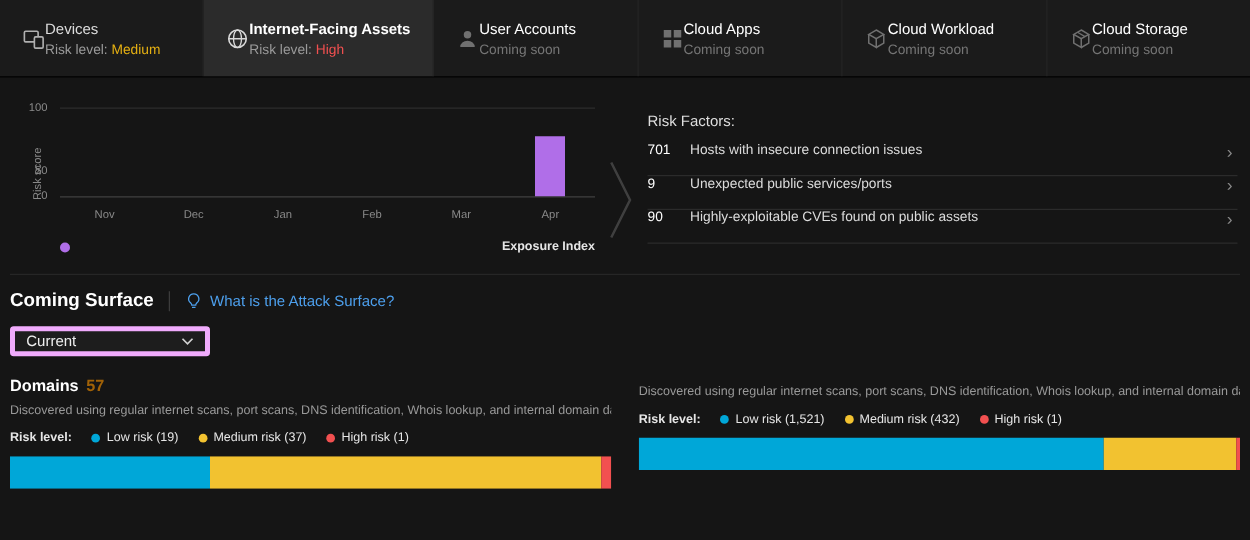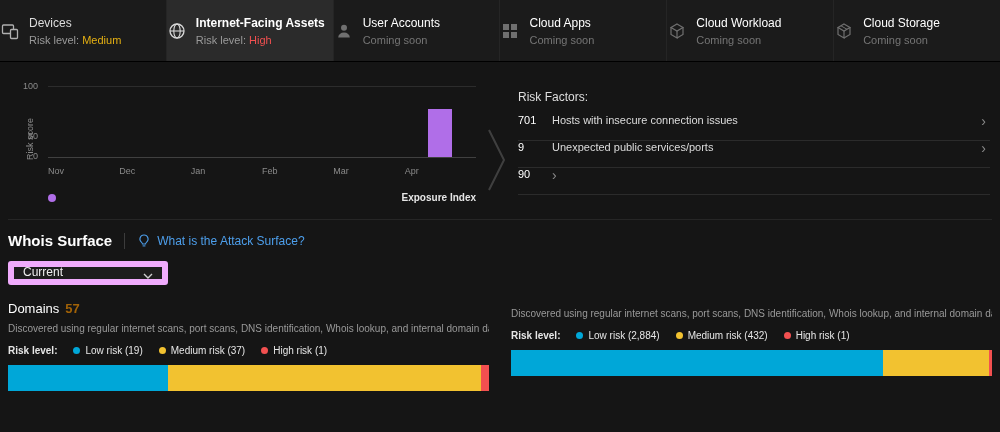--- a/index.html
+++ b/index.html
@@ -4,21 +4,21 @@
 <style>
   *{box-sizing:border-box;margin:0;padding:0}
   html,body{width:1000px;height:432px}
   body{
     background:#151515;color:#e6e6e6;
     font-family:"Liberation Sans",sans-serif;font-size:12px;
     overflow:hidden;
   }
   
   .tabbar{display:flex;height:62px;background:#1b1b1b;border-bottom:1px solid #000}
-  .tab{flex:1;display:flex;align-items:center;gap:10px;padding:0 1px;border-right:1px solid #252525;cursor:pointer}
+  .tab{flex:1;display:flex;align-items:center;gap:0;padding:0 18px;border-right:1px solid #252525;cursor:pointer}
   .tab:last-child{border-right:none}
   .tab.selected{background:#2b2b2b}
   .tab-icon{width:18px;height:18px;flex:0 0 auto;display:flex;align-items:center;justify-content:center}
   .tab-label{font-size:12px;color:#dcdcdc;margin-bottom:4px;white-space:nowrap}
   .tab.selected .tab-label{color:#fff;font-weight:700}
   .tab.muted .tab-label{color:#ffffff}
   .tab-sub{font-size:11px;color:#9a9a9a;white-space:nowrap}
   .tab-sub .risk-medium{color:#e5b012}
   .tab-sub .risk-high{color:#f25050}
   .tab.muted .tab-sub{color:#757575}
@@ -28,44 +28,44 @@
   .rs-body{display:flex;margin-top:14px}
   
   .chart-wrap{width:468px;position:relative;padding-left:40px}
   .ylabel{position:absolute;left:-8px;top:48px;transform:rotate(-90deg);font-size:9px;color:#8a8a8a;width:60px;text-align:center}
   .plot{position:relative;height:72px;border-bottom:1px solid #404040}
   .topline{position:absolute;top:0;left:0;right:0;border-top:1px solid #2c2c2c}
   .ytick{position:absolute;right:100%;padding-right:10px;font-size:9px;color:#8a8a8a;line-height:1}
   .ytick.t100{top:-4px}.ytick.t50{top:46px}.ytick.t0{bottom:-4px}
   .chart-bar{position:absolute;bottom:0;width:24px}
   .xticks{display:flex;margin-top:8px}
-  .xticks span{flex:1;font-size:9px;color:#8a8a8a}
+  .xticks span{flex:1;text-align:center;font-size:9px;color:#8a8a8a}
   .chart-legend{display:flex;justify-content:space-between;align-items:center;gap:6px;margin-top:16px;font-size:10px;color:#e6e6e6;font-weight:700}
   .dot{width:8px;height:8px;border-radius:50%;flex:0 0 auto}
   
   .connector{width:42px;display:flex;align-items:center;justify-content:center;padding-top:30px}
   
   .risk-factors{flex:1;padding-top:4px;padding-right:2px}
   .rf-title{font-size:12px;color:#dedede;margin-bottom:10px}
   .rf-row{display:flex;align-items:flex-start;height:27px;border-bottom:1px solid #2b2b2b;font-size:11px;cursor:pointer}
   .rf-row:first-of-type{border-top:1px solid #2b2b2b}
   .rf-count{width:34px;color:#fff}
   .rf-label{flex:1;color:#dcdcdc}
   .rf-chevron{color:#8a8a8a;font-size:14px;padding-right:4px;line-height:1}
   
   .attack{margin-top:16px;border-top:1px solid #262626;padding-top:12px}
   .as-header{display:flex;align-items:center;gap:12px}
   .as-divider{width:1px;height:16px;background:#3c3c3c}
   .as-link{display:flex;align-items:center;gap:6px;color:#4d9fec;font-size:12px;cursor:pointer}
-  .dropdown{margin-top:12px;width:160px;height:24px;background:#1d1d1d;border:6px solid #f0abfc;border-radius:3px;
-    display:flex;align-items:flex-end;justify-content:space-between;padding:0 9px;font-size:12px;color:#eee;cursor:pointer}
+  .dropdown{margin-top:12px;width:160px;height:24px;background:#1d1d1d;border:4px solid #f0abfc;border-radius:3px;
+    display:flex;align-items:center;justify-content:space-between;padding:0 9px;font-size:12px;color:#eee;cursor:pointer}
   .cards{display:flex;gap:22px;margin-top:16px}
   .card{flex:1;min-width:0}
   .card-head{display:flex;align-items:baseline;gap:6px}
-  .card-title{font-size:13px;font-weight:400;color:#fff}
+  .card-title{font-size:13px;font-weight:700;color:#fff}
   .card-count{font-size:13px;font-weight:700;color:#a16207}
   .card-desc{font-size:10px;color:#999;margin-top:7px;white-space:nowrap;overflow:hidden}
   .risk-row{display:flex;align-items:center;gap:16px;margin-top:11px;font-size:10px;color:#e6e6e6}
   .risk-row .lab{font-weight:700}
   .leg-item{display:flex;align-items:center;gap:5px}
   .leg-item .dot{width:7px;height:7px}
   .stack{display:flex;height:26px;margin-top:9px;overflow:hidden}
   .seg{min-width:3px}
 </style>
 </head>
@@ -208,29 +208,30 @@
           <span class="rf-label">Hosts with insecure connection issues</span>
           <span class="rf-chevron">›</span>
         </div>
         <div class="rf-row">
           <span class="rf-count">9</span>
           <span class="rf-label">Unexpected public services/ports</span>
           <span class="rf-chevron">›</span>
         </div>
         <div class="rf-row">
           <span class="rf-count">90</span>
+          <span class="rf-label">Highly-exploitable CVEs found on public assets</span>
           <span class="rf-chevron">›</span>
         </div>
       </div>
     </div>
   </section>
 
   <section class="attack">
     <div class="as-header">
-      <h2 class="section-title">Whois Surface</h2>
+      <h2 class="section-title">Coming Surface</h2>
       <span class="as-divider"></span>
       <span class="as-link">
         <svg width="14" height="14" viewBox="0 0 16 16">
             <path d="M8 1.2a4.6 4.6 0 0 0-2.8 8.3c.6.5 1 1.2 1 2h3.6c0-.8.4-1.5 1-2A4.6 4.6 0 0 0 8 1.2z" fill="none" stroke="#4d9fec" stroke-width="1.2"></path>
             <line x1="6.4" y1="13.6" x2="9.6" y2="13.6" stroke="#4d9fec" stroke-width="1.2"></line>
           </svg>
         <span>What is the Attack Surface?</span>
       </span>
     </div>
 
@@ -270,21 +271,21 @@
             <div class="seg" style="flex-grow: 1; background: rgb(242, 80, 80);"></div>
           </div>
       </div>
 
       <div class="card">
         <div class="card-desc">Discovered using regular internet scans, port scans, DNS identification, Whois lookup, and internal domain data</div>
         <div class="risk-row">
           <span class="lab">Risk level:</span>
           <span class="leg-item">
             <span class="dot" style="background: rgb(0, 167, 216);"></span>
-            <span>Low risk (2,884)</span>
+            <span>Low risk (1,521)</span>
           </span>
           <span class="leg-item">
             <span class="dot" style="background: rgb(242, 194, 48);"></span>
             <span>Medium risk (432)</span>
           </span>
           <span class="leg-item">
             <span class="dot" style="background: rgb(242, 80, 80);"></span>
             <span>High risk (1)</span>
           </span>
         </div>

